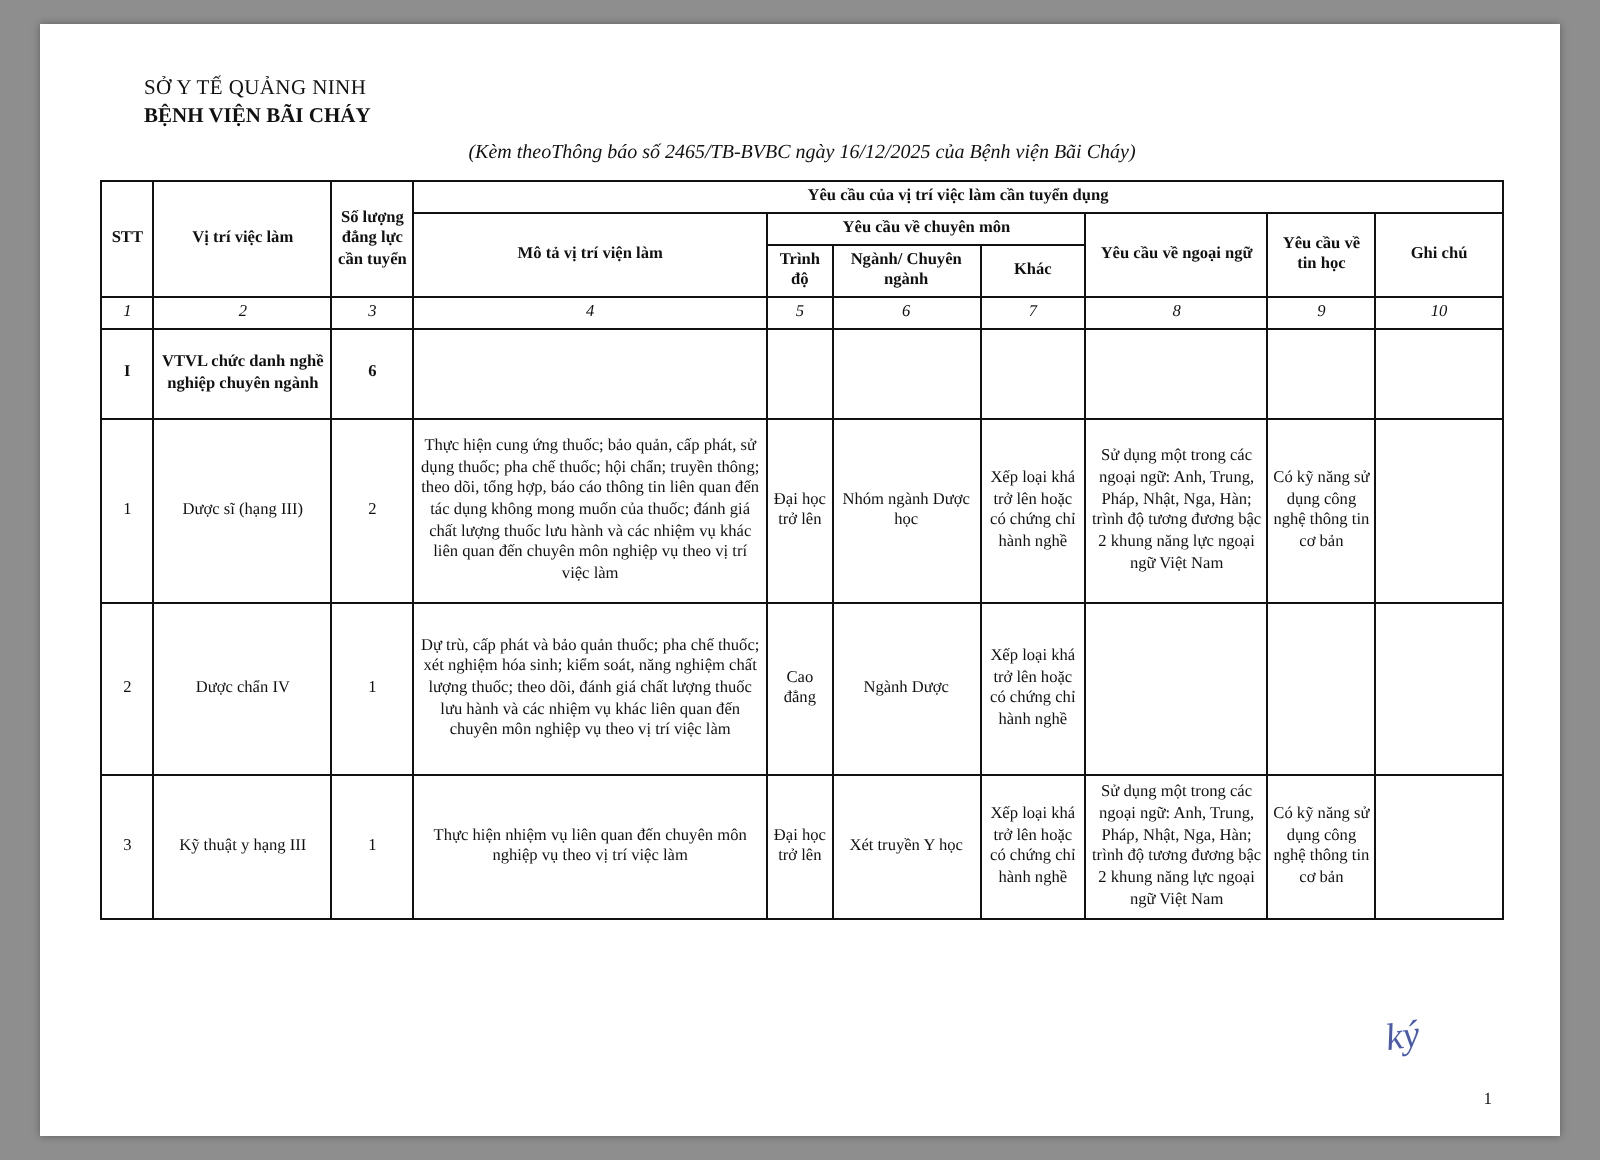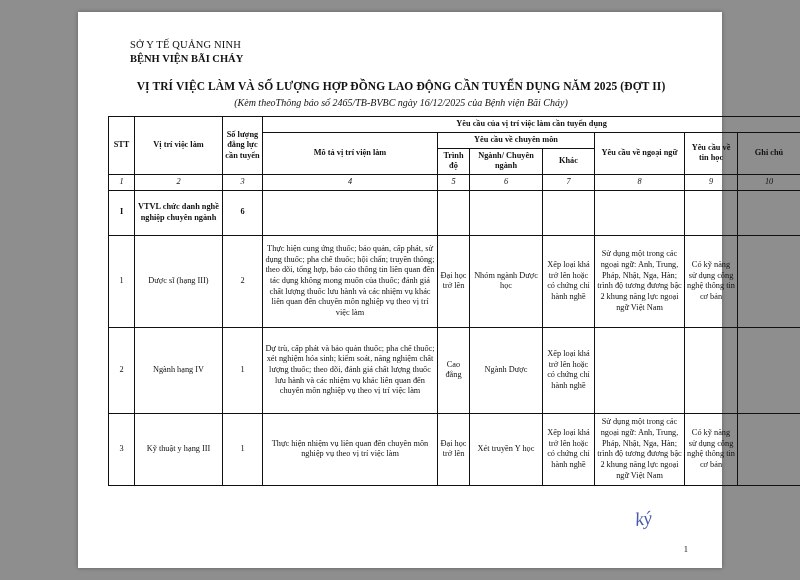--- a/index.html
+++ b/index.html
@@ -10,21 +10,21 @@
   .page-wrap {
     width: 800px;
     height: 580px;
     background: #8e8e8e;
     display: flex;
     align-items: center;
     justify-content: center;
     overflow: hidden;
   }
   .page {
-    width: 644px;
+    width: 760px;
     height: 556px;
     background: #ffffff;
     position: relative;
     box-shadow: 0 0 4px rgba(0,0,0,0.35);
     font-family: "Liberation Serif", serif;
     color: #111;
     box-sizing: border-box;
     padding: 26px 28px 10px 30px;
   }
   .org {
@@ -115,21 +115,20 @@
 <body>
 
 <div class="page-wrap">
   <div class="page">
 
     <div class="org">
       <div class="line1">SỞ Y TẾ QUẢNG NINH</div>
       <div class="line2">BỆNH VIỆN BÃI CHÁY</div>
     </div>
 
-    <div class="title">VỊ TRÍ VIỆC LÀM VÀ SỐ LƯỢNG HỢP ĐỒNG LAO ĐỘNG CẦN TUYỂN DỤNG NĂM 2025 (ĐỢT II)</div>
     <div class="subtitle">(Kèm theoThông báo số 2465/TB-BVBC ngày 16/12/2025 của Bệnh viện Bãi Cháy)</div>
 
     <table class="main">
       <colgroup>
         <col class="col-stt">
           <col class="col-pos">
           <col class="col-qty">
           <col class="col-desc">
         <col class="col-level">
           <col class="col-major">
@@ -193,21 +192,21 @@
           <td>Đại học trở lên</td>
           <td>Nhóm ngành Dược học</td>
           <td>Xếp loại khá trở lên hoặc có chứng chỉ hành nghề</td>
           <td>Sử dụng một trong các ngoại ngữ: Anh, Trung, Pháp, Nhật, Nga, Hàn; trình độ tương đương bậc 2 khung năng lực ngoại ngữ Việt Nam</td>
           <td>Có kỹ năng sử dụng công nghệ thông tin cơ bản</td>
           <td></td>
         </tr>
 
         <tr class="tall2">
           <td>2</td>
-          <td>Ngành hạng IV</td>
+          <td>Dược chẩn IV</td>
           <td>1</td>
           <td class="rowdesc">Dự trù, cấp phát và bảo quản thuốc; pha chế thuốc; xét nghiệm hóa sinh; kiểm soát, năng nghiệm chất lượng thuốc; theo dõi, đánh giá chất lượng thuốc lưu hành và các nhiệm vụ khác liên quan đến chuyên môn nghiệp vụ theo vị trí việc làm</td>
           <td>Cao đẳng</td>
           <td>Ngành Dược</td>
           <td>Xếp loại khá trở lên hoặc có chứng chỉ hành nghề</td>
           <td></td>
           <td></td>
           <td></td>
         </tr>
 

